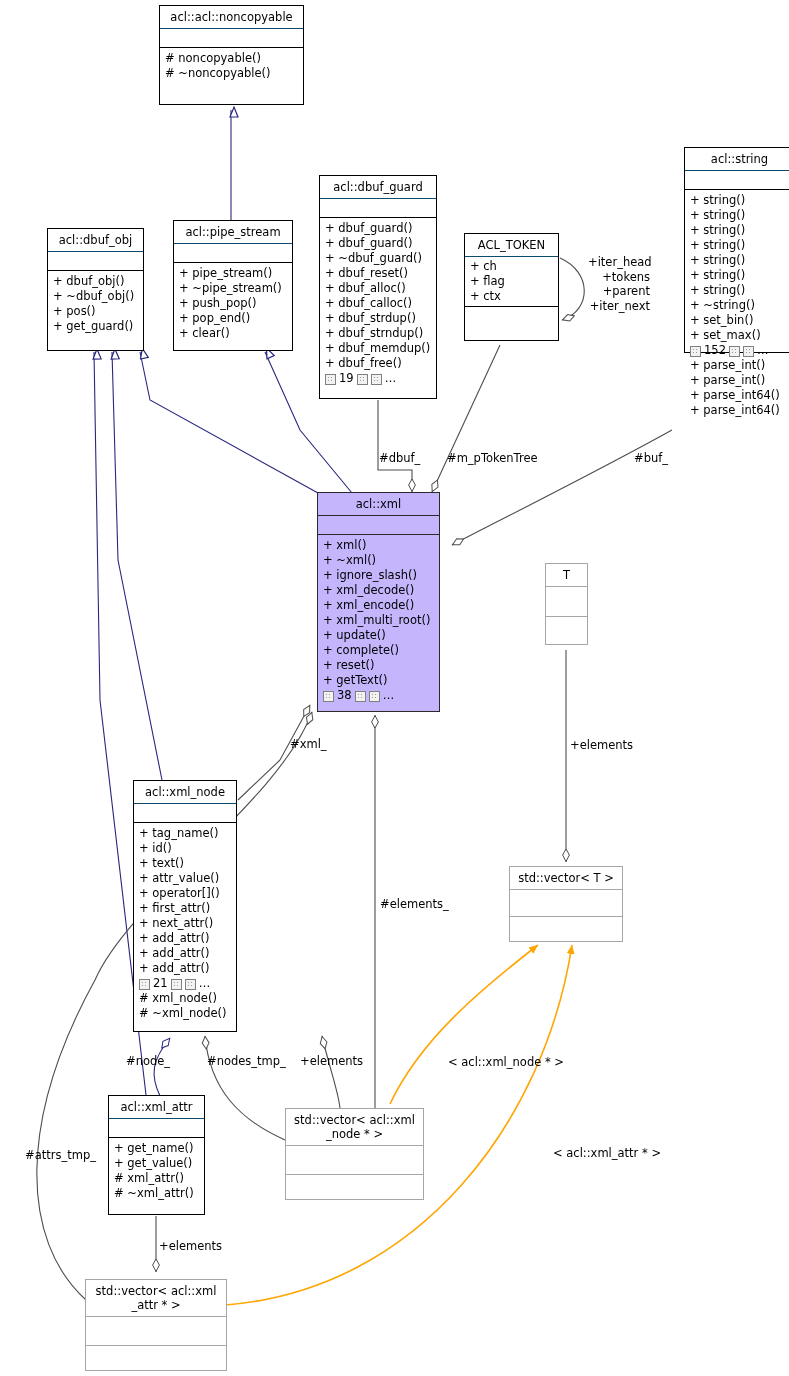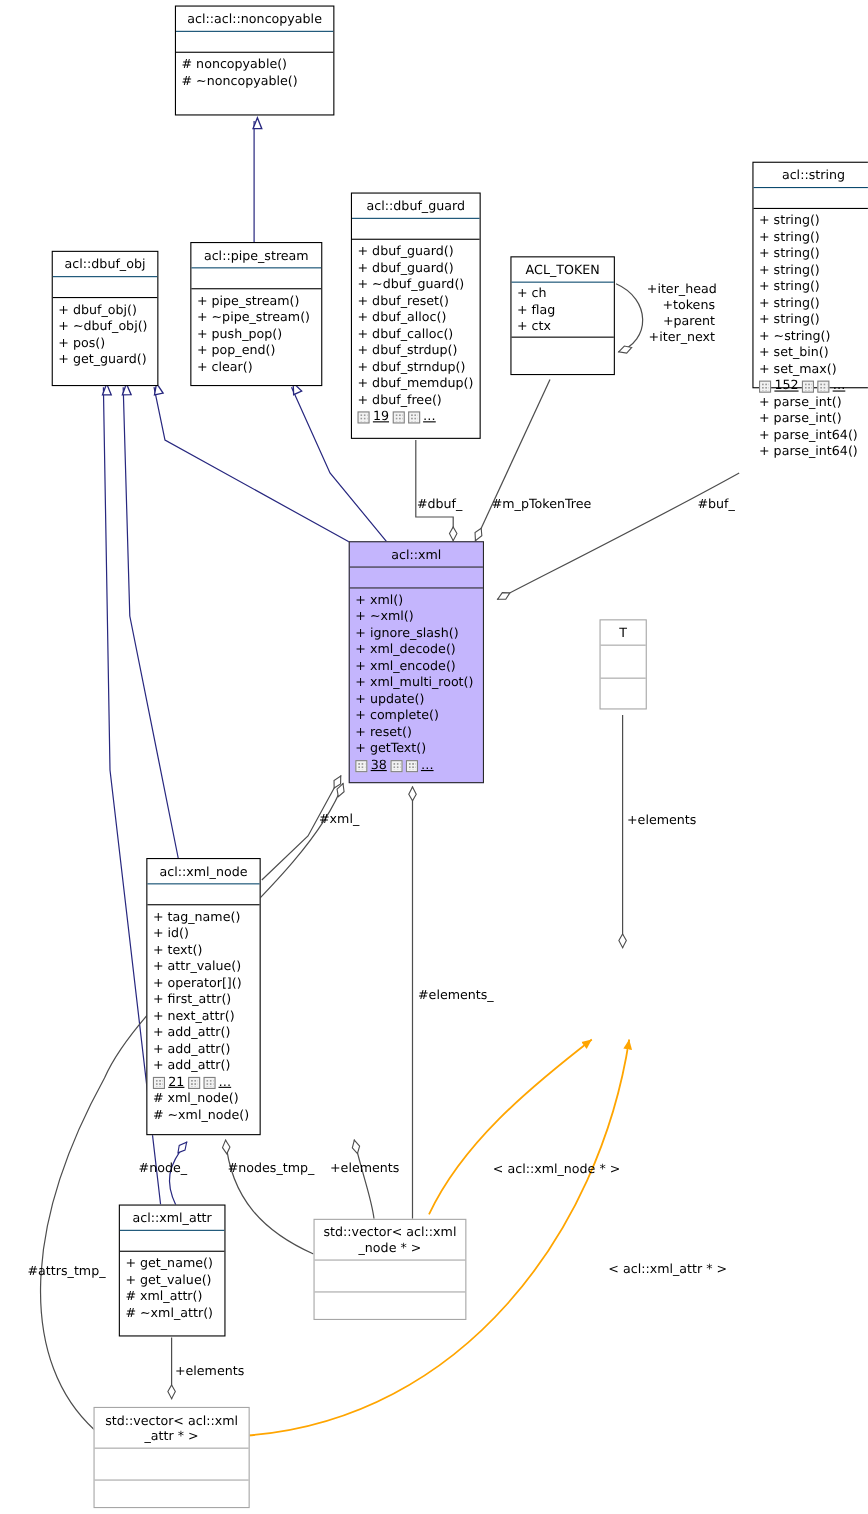--- a/index.html
+++ b/index.html
@@ -68,21 +68,20 @@
   }
   .uml-ops div, .uml-attrs div {
     white-space: nowrap;
     line-height: 15px;
     font-size: 11.5px;
   }
   .more-row {
     display: flex;
     align-items: center;
     gap: 3px;
-    text-decoration: underline;
   }
   .sq {
     display: inline-block;
     width: 9px;
     height: 9px;
     border: 1px solid #808080;
     background: #f2f2f2;
     position: relative;
     top: 1px;
   }
@@ -317,20 +316,25 @@
         <span>21</span>
         <span class="sq"></span>
         <span class="sq"></span>
         <span>…</span>
       </div>
       <div># xml_node()</div>
       <div># ~xml_node()</div>
     </div>
   </div>
 
+  <div class="uml-class grayborder" style="left:509px; top:866px; width:114px; height:76px;">
+    <div class="uml-title">std::vector&lt; T &gt;</div>
+    <div class="uml-attrs" style="height:24px;"></div>
+    <div class="uml-ops"></div>
+  </div>
 
   <div class="uml-class" style="left:108px; top:1095px; width:97px; height:120px;">
     <div class="uml-title">acl::xml_attr</div>
     <div class="uml-attrs"></div>
     <div class="uml-ops">
       <div>+ get_name()</div>
       <div>+ get_value()</div>
       <div># xml_attr()</div>
       <div># ~xml_attr()</div>
     </div>

